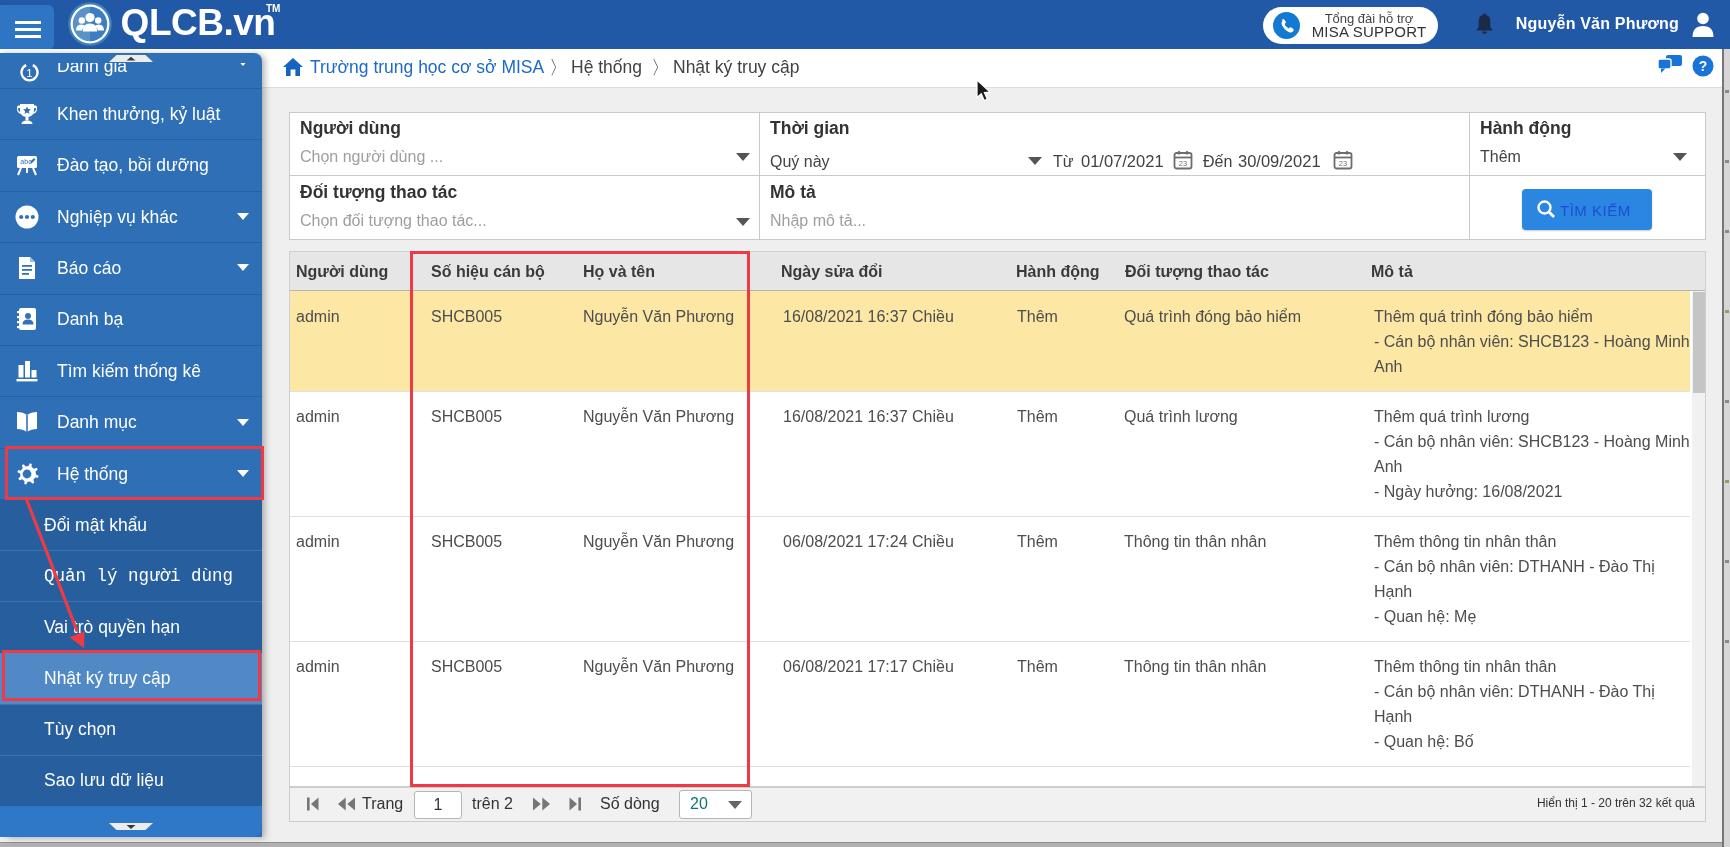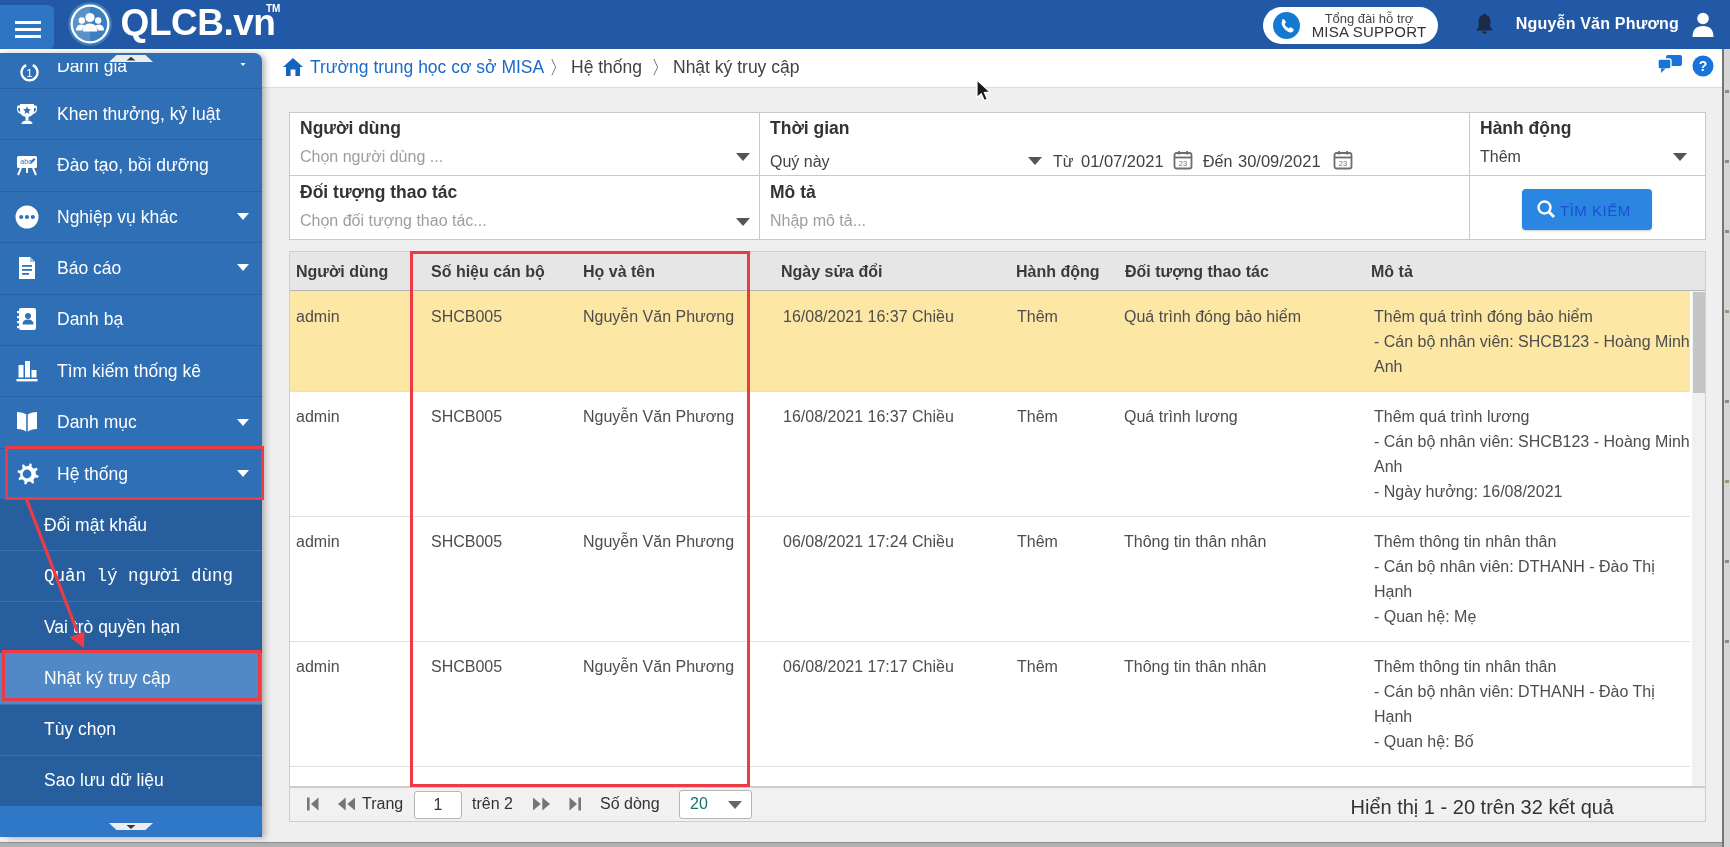--- a/index.html
+++ b/index.html
@@ -211,21 +211,21 @@
   <path d="M10.3 0.5 L18 7 L10.3 13.5 Z" fill="#757575"></path>
 </svg>
 <svg class="abs" style="left:568px;top:797px;" width="14" height="14" viewBox="0 0 14 14">
   <path d="M1.5 0.5 L9 7 L1.5 13.5 Z" fill="#757575"></path>
   <rect x="10.4" y="0.5" width="2.6" height="13" fill="#757575"></rect>
 </svg>
 <div class="abs" style="left:600px;top:795px;font-size:16px;color:#333;">Số dòng</div>
 <div class="abs" style="left:679px;top:790px;width:73px;height:29px;background:#fff;border:1px solid #b5b5b5;border-radius:3px;"></div>
 <div class="abs" style="left:690px;top:795px;font-size:16px;color:#0f766e;">20</div>
 <div class="abs" style="left:728px;top:801px;width:0;height:0;border-left:7px solid transparent;border-right:7px solid transparent;border-top:8px solid #666;"></div>
-<div class="abs" style="left:1314px;top:796px;width:300px;text-align:right;font-size:20px;color:#333;">Hiển thị 1 - 20 trên 32 kết quả</div>
+<div class="abs" style="left:1395px;top:796px;width:300px;text-align:right;font-size:12px;color:#333;">Hiển thị 1 - 20 trên 32 kết quả</div>
 
 <div class="abs" style="left:0;top:842px;width:1730px;height:5px;background:#b0b1b3;border-top:1px solid #8f8f8f;"></div>
 
 <div class="abs" style="left:1722px;top:49px;width:2px;height:798px;background:#757575;"></div>
 <div class="abs" style="left:1724px;top:49px;width:6px;height:798px;background:#d6d6d6;"></div>
 <div class="abs" style="left:1725px;top:90px;width:4px;height:3px;background:#8a8a8a;"></div>
 <div class="abs" style="left:1725px;top:160px;width:4px;height:3px;background:#8a8a8a;"></div>
 <div class="abs" style="left:1725px;top:230px;width:4px;height:3px;background:#8a8a8a;"></div>
 <div class="abs" style="left:1725px;top:310px;width:4px;height:3px;background:#9a9a6a;"></div>
 <div class="abs" style="left:1725px;top:400px;width:4px;height:3px;background:#8a8a8a;"></div>

